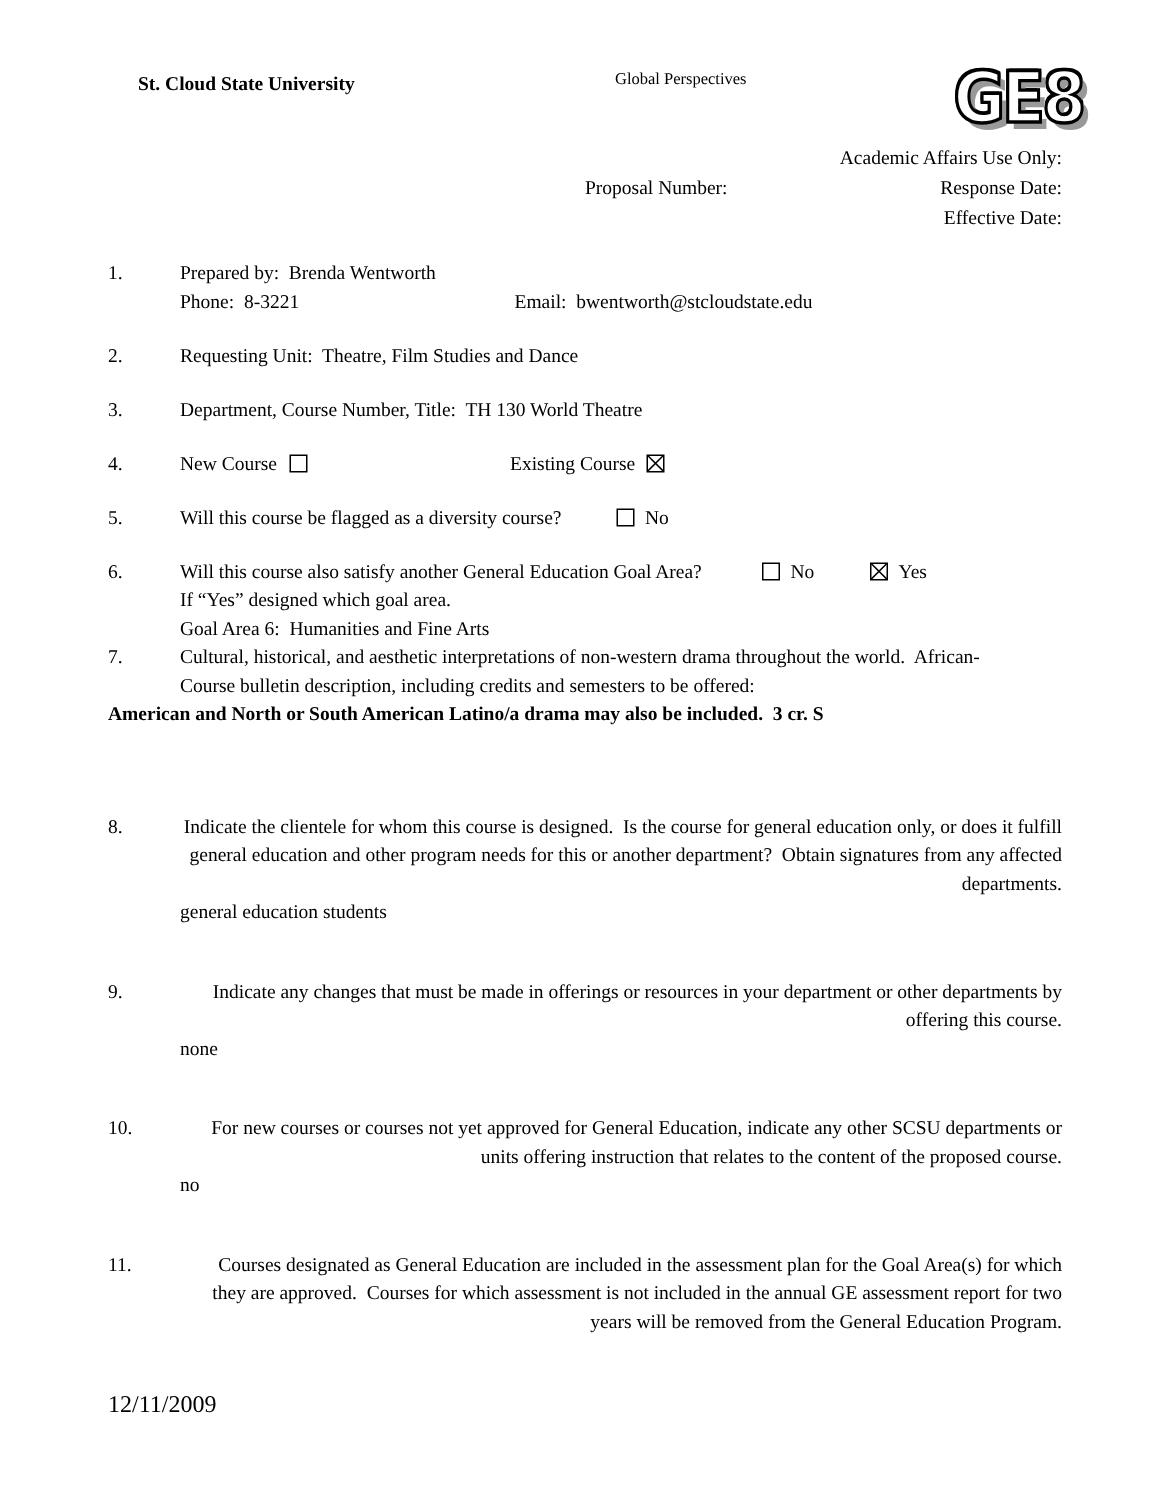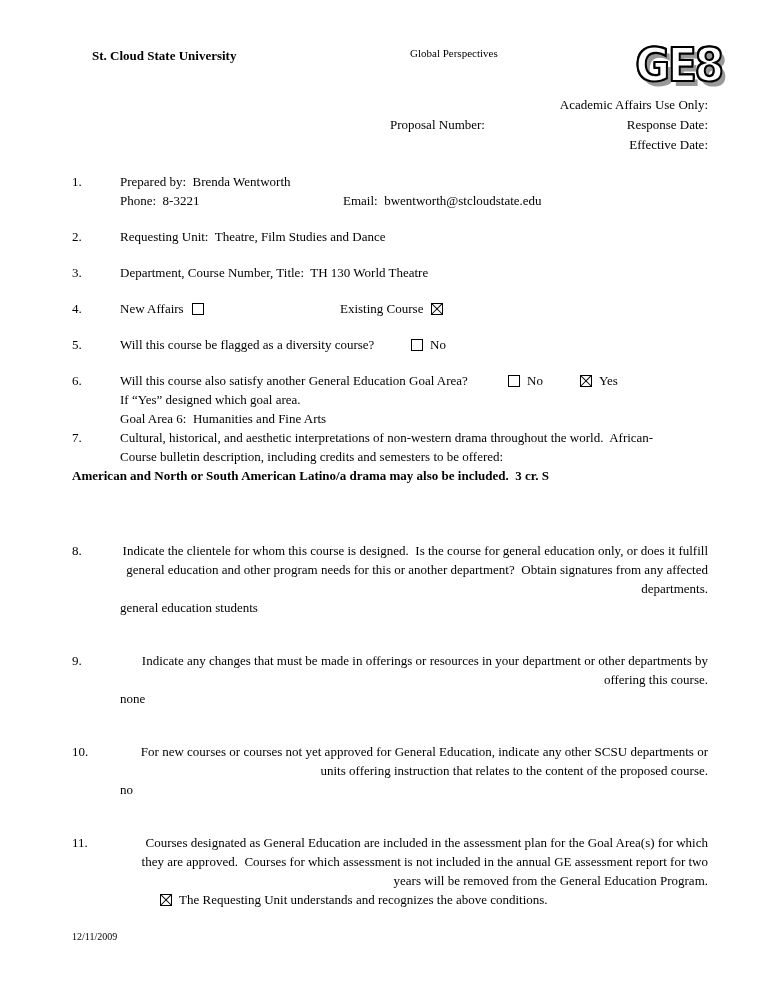--- a/index.html
+++ b/index.html
@@ -69,21 +69,21 @@
   
   .pos-email { left: 223px; }
   .pos-existing { left: 220px; }
   .pos-q5no { left: 291px; }
   .pos-q5acc { left: 295px; }
   .q5-indent { padding-left: 8px; }
   .pos-q6no { left: 388px; }
   .pos-q6yes { left: 460px; }
   .ack-line { padding-left: 40px; }
 
-  .footer { position: absolute; left: 72px; top: 930px; font-size: 10px; line-height: 14px; }
+  .footer { position: absolute; left: 72px; top: 930px; font-size: 16px; line-height: 14px; }
 </style>
 </head>
 <body>
 
 <div class="page">
 
   <div class="hdr">
     <div class="univ" data-bind="header.university">St. Cloud State University</div>
     <div class="goal">
       <div class="goal-sub" data-bind="header.goal_subtitle">Global Perspectives</div>
@@ -122,21 +122,21 @@
     <div class="num" data-bind="items.q3.num">3.</div>
     <div class="body">
       <div class="line" data-bind="items.q3.text">Department, Course Number, Title:  TH 130 World Theatre</div>
     </div>
   </div>
 
   <div class="item">
     <div class="num" data-bind="items.q4.num">4.</div>
     <div class="body">
       <div class="line rel">
-        <span data-bind="items.q4.new_course">New Affairs</span><span class="cb cb-gap-l"></span>
+        <span data-bind="items.q4.new_course">New Course</span><span class="cb cb-gap-l"></span>
         <span class="abs pos-existing">
           <span data-bind="items.q4.existing_course">Existing Course</span><span class="cb checked cb-gap-l"></span>
         </span>
       </div>
     </div>
   </div>
 
   <div class="item">
     <div class="num" data-bind="items.q5.num">5.</div>
     <div class="body">
@@ -196,21 +196,18 @@
     <div class="body">
       <div class="para" data-bind="items.q10.prompt">For new courses or courses not yet approved for General Education, indicate any other SCSU departments or units offering instruction that relates to the content of the proposed course.</div>
       <div class="line" data-bind="items.q10.answer">no</div>
     </div>
   </div>
 
   <div class="item mt-md">
     <div class="num" data-bind="items.q11.num">11.</div>
     <div class="body">
       <div class="para" data-bind="items.q11.prompt">Courses designated as General Education are included in the assessment plan for the Goal Area(s) for which they are approved.  Courses for which assessment is not included in the annual GE assessment report for two years will be removed from the General Education Program.</div>
-      <div class="line ack-line">
-        <span class="cb checked cb-gap-r"></span><span data-bind="items.q11.ack">The Requesting Unit understands and recognizes the above conditions.</span>
-      </div>
     </div>
   </div>
 
   <div class="footer" data-bind="footer.date">12/11/2009</div>
 
 </div>
 
 </body></html>

